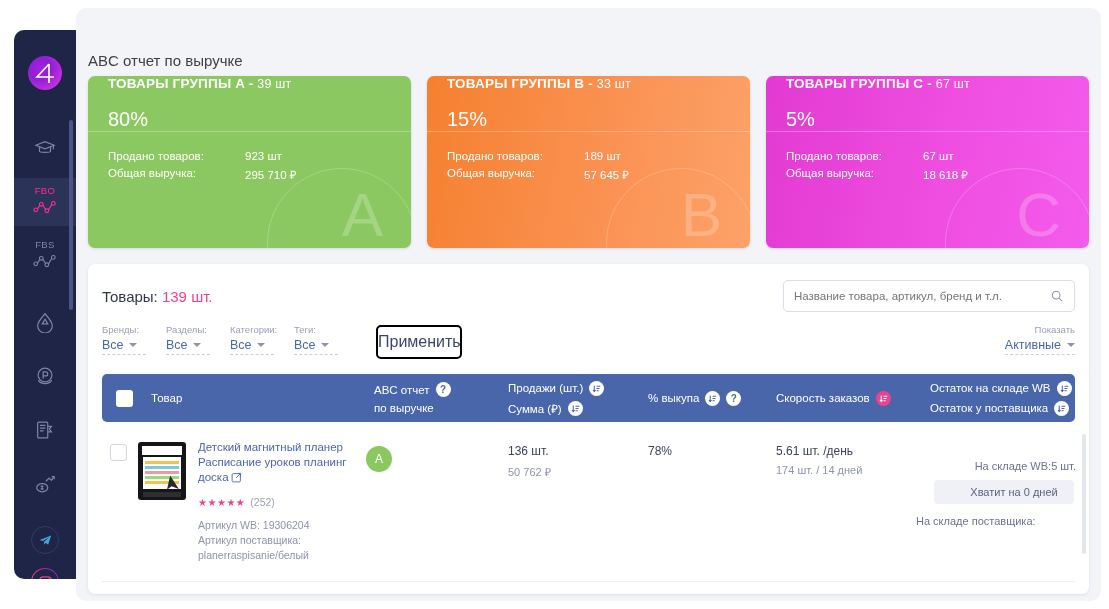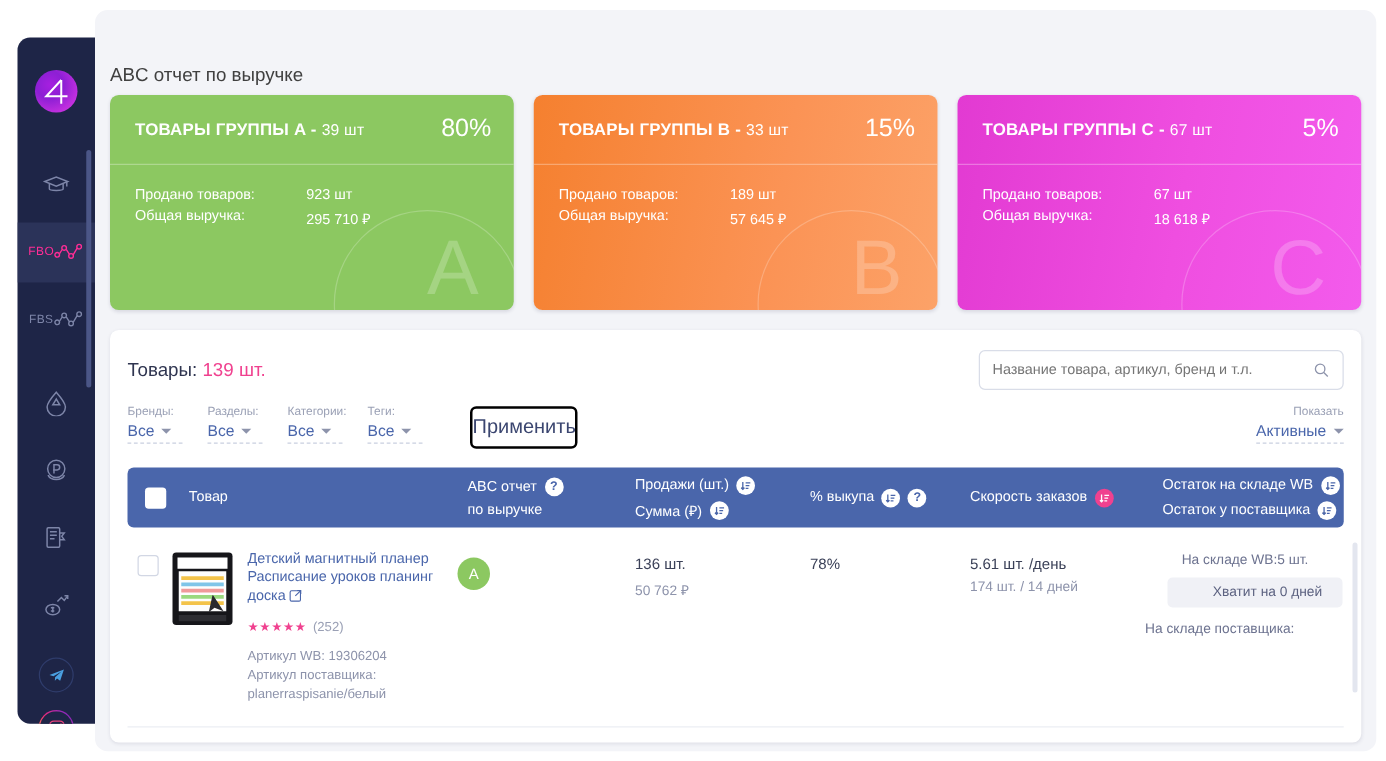--- a/index.html
+++ b/index.html
@@ -23,21 +23,21 @@
   }
   .logo {
     width: 34px; height: 34px; border-radius: 50%;
     background: radial-gradient(circle at 35% 35%, #a61fe0 0%, #8d1fd4 35%, #e63ae6 100%);
     display: flex; align-items: center; justify-content: center;
     margin-bottom: 34px; position: relative; flex: none;
   }
   .logo svg { display:block; }
   .nav-item {
     width: 62px; height: 48px;
-    display: flex; flex-direction: row;
+    display: flex; flex-direction: column;
     align-items: center; justify-content: center;
     color: #7d85a8; margin-bottom: 6px; flex: none;
     cursor: pointer;
   }
   .nav-item.active { background: #2b3359; }
   .nav-item .nav-label {
     font-size: 9.5px; letter-spacing: .4px; line-height: 11px;
     margin-bottom: 1px;
   }
   .nav-item.active .nav-label { color: #ff2d96; }
@@ -72,24 +72,24 @@
 
   
   .cards { position: absolute; left: 12px; top: 68px; width: 1001px; height: 172px;
            display: flex; gap: 16px; }
   .card { flex: 1; border-radius: 7px; position: relative; overflow: hidden;
           box-shadow: 0 1px 3px rgba(40,40,80,.13); }
   .card.a { background: #8cc861; }
   .card.b { background: linear-gradient(100deg,#f5802f 0%, #fb9355 60%, #fca268 100%); }
   .card.c { background: linear-gradient(100deg,#e23ad2 0%, #ef4ee0 55%, #f35bec 100%); }
   .card-head {
-    height: 56px; display: flex; align-items: center; justify-content: space-between;
+    height: 56px; display: flex; justify-content: space-between;
     padding: 0 18px 0 20px;
     border-bottom: 1px solid rgba(255,255,255,.30);
-    position: relative; z-index: 2;
+    position: relative; z-index: 2; flex-direction: column;
   }
   .card-head .t { color: #fff; font-size: 13.5px; font-weight: bold; letter-spacing:.2px; }
   .card-head .t .qty { font-weight: normal; font-size: 12.5px; }
   .card-head .pct { color: #fff; font-size: 20px; font-weight: normal; }
   .card-body { padding: 18px 20px 0 20px; position: relative; z-index: 2; }
   .crow { display: flex; font-size: 11.5px; color: #ffffff; margin-bottom: 5px; gap: 25px; }
   .crow .lbl { width: 112px; }
   .crow .val { }
   .ghost {
     position: absolute; right: -6px; bottom: -70px;
@@ -176,21 +176,21 @@
   .ext-icon { display:inline-block; vertical-align:-2px; margin-left:2px; cursor:pointer; }
   .stars { color: #f0418f; font-size: 10px; letter-spacing: 0.5px; }
   .rev { color: #9aa0b5; font-size: 10.5px; margin-left: 5px; }
   .meta { font-size: 10.5px; color: #8d93ab; line-height: 15px; }
   .badge-a {
     width: 26px; height: 26px; border-radius: 50%; background: #8cc861;
     color: #fff; font-size: 12px; display: flex; align-items: center; justify-content: center;
   }
   .val-main { font-size: 12px; color: #3b4158; }
   .val-sub { font-size: 11px; color: #8d93ab; margin-top: 6px; }
-  .stock-line { display: flex; justify-content: center; font-size: 11px; color: #6d7390; }
+  .stock-line { display: flex; justify-content: flex-end; font-size: 11px; color: #6d7390; margin-top: 18px; }
   .stock-pill {
     margin-top: 8px; margin-left: 18px;
     width: 140px; height: 24px; border-radius: 4px; background: #f0f1f6;
     color: #5c6280; font-size: 11px; display: flex; align-items: center; justify-content: center;
     cursor: pointer;
     padding-left: 20px;
   }
   .stock-lbl2 { font-size: 11px; color: #6d7390; line-height: 14px; margin-top: 10px; }
   .vscroll {
     position: absolute; right: 3px; top: 170px; width: 4px; height: 120px;

